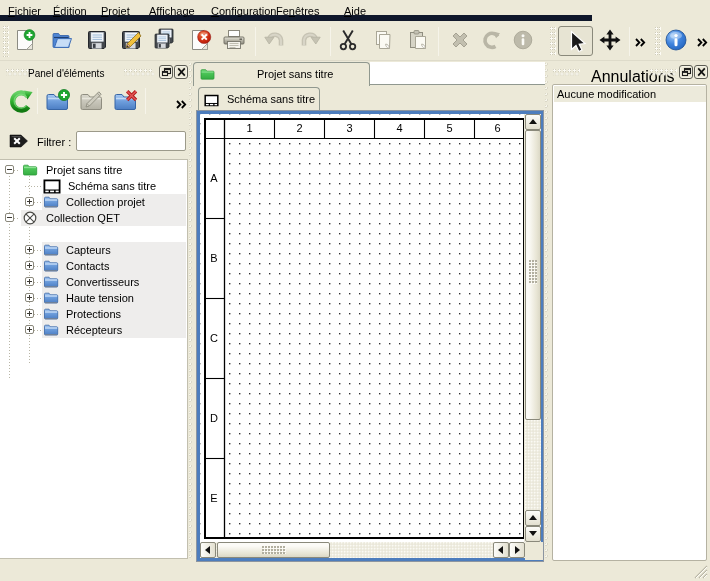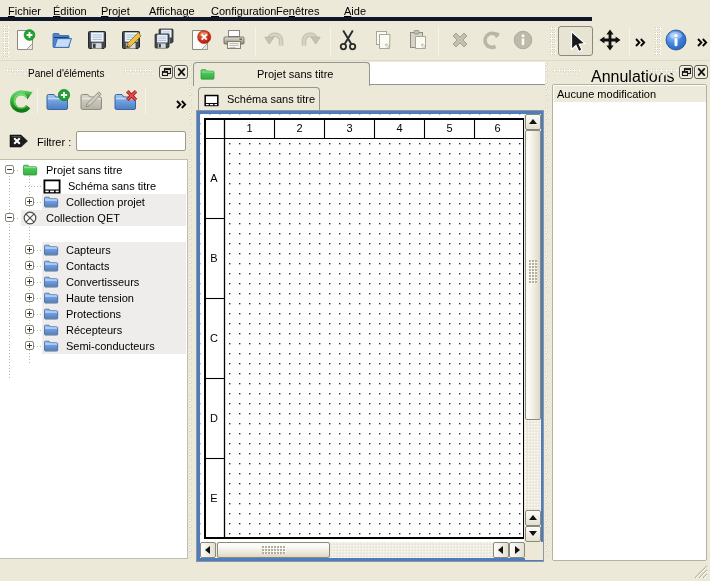--- a/index.html
+++ b/index.html
@@ -1,18 +1,18 @@
 <!DOCTYPE html>
 <html><head><meta charset="utf-8"><style>
 *{margin:0;padding:0;box-sizing:border-box}
 html,body{width:710px;height:581px;overflow:hidden;background:#ece9d8;font-family:"Liberation Sans",sans-serif;font-size:11px;color:#000}
 .abs{position:absolute}
 #app{position:relative;width:710px;height:581px}
 
-#menubar{position:absolute;left:0;top:0;width:592px;height:21px;background:#ece9d8;border-bottom:4px solid #0f172a}
+#menubar{position:absolute;left:0;top:0;width:592px;height:21px;background:#ece9d8;border-bottom:6px solid #0f172a}
 .mi{position:absolute;top:5px;white-space:nowrap}
 u{text-decoration:underline}
 
 #toolbar{position:absolute;left:0;top:22px;width:710px;height:39px;background:#ece9d8;border-bottom:1px solid #dedbca}
 .tbtn{position:absolute;top:6px;width:24px;height:24px}
 .tsep{position:absolute;top:5px;width:1px;height:29px;background:#c5c2b2;border-right:1px solid #f6f4ea}
 .thandle{position:absolute;width:6px;background-image:radial-gradient(circle at 1.5px 1.5px,#fdfcf6 0 1px,#cfccba 1.2px 1.8px,transparent 2px);background-size:4px 5px}
 .dockdots{position:absolute;height:7px;background-image:radial-gradient(circle at 1.4px 1.4px,#fbfaf4 0 1.1px,#d2cfbd 1.3px 1.9px,transparent 2.1px),radial-gradient(circle at 1.4px 1.4px,#fbfaf4 0 1.1px,#d2cfbd 1.3px 1.9px,transparent 2.1px);background-size:5px 7px,5px 7px;background-position:0 0,2.5px 3.5px}
 .dbtn{position:absolute;width:14px;height:14px;background:#ece9d8;border:1px solid #5c5c54;border-radius:3px;box-shadow:inset 0 0 0 1px #f4f2e6}
 
@@ -483,40 +483,20 @@
                 <stop offset="0.4" stop-color="#6f9fdd"></stop>
                 <stop offset="1" stop-color="#4c7ec4"></stop>
               </linearGradient>
             </defs>
             <path d="M1.5 4.2 Q1.5 3.2 2.5 3.2 H6 L7.3 4.8 H13.7 Q14.7 4.8 14.7 5.8 V12 Q14.7 13 13.7 13 H2.5 Q1.5 13 1.5 12 Z" fill="url(#bf)" stroke="#3765a5" stroke-width="0.8"></path>
             <path d="M2 6 H14.2" stroke="#c3daf5" stroke-width="1.4"></path>
             <path d="M2 12.7 H14.2" stroke="#888" stroke-width="0.8"></path>
           </svg>
         </div>
         <div class="tlabel" style="left:66px">Récepteurs</div>
-      </div>
-<div class="trow" style="top:178px">
-        <div class="tgray" style="left:42px;top:0;width:144px"></div>
-        <div class="hdot" style="left:34px;top:8px;width:7px"></div>
-        <div class="exp plus" style="left:25px"></div>
-        <div class="ticon" style="left:43px;top:0">
-          <svg class="icon" width="16" height="16" viewBox="0 0 16 16">
-            <defs>
-              <linearGradient id="bf" x1="0" y1="0" x2="0" y2="1">
-                <stop offset="0" stop-color="#a7c9f2"></stop>
-                <stop offset="0.4" stop-color="#6f9fdd"></stop>
-                <stop offset="1" stop-color="#4c7ec4"></stop>
-              </linearGradient>
-            </defs>
-            <path d="M1.5 4.2 Q1.5 3.2 2.5 3.2 H6 L7.3 4.8 H13.7 Q14.7 4.8 14.7 5.8 V12 Q14.7 13 13.7 13 H2.5 Q1.5 13 1.5 12 Z" fill="url(#bf)" stroke="#3765a5" stroke-width="0.8"></path>
-            <path d="M2 6 H14.2" stroke="#c3daf5" stroke-width="1.4"></path>
-            <path d="M2 12.7 H14.2" stroke="#888" stroke-width="0.8"></path>
-          </svg>
-        </div>
-        <div class="tlabel" style="left:66px">Semi-conducteurs</div>
       </div>
 </div>
 <div id="mditabs">
 <div id="tabrest"></div>
 <div id="tab1">
         <svg width="15" height="13" viewBox="0 0 16 14" style="position:absolute;left:6px;top:5px">
           <defs>
             <linearGradient id="gft" x1="0" y1="0" x2="0" y2="1">
               <stop offset="0" stop-color="#72d97a"></stop>
               <stop offset="0.35" stop-color="#4cc558"></stop>

